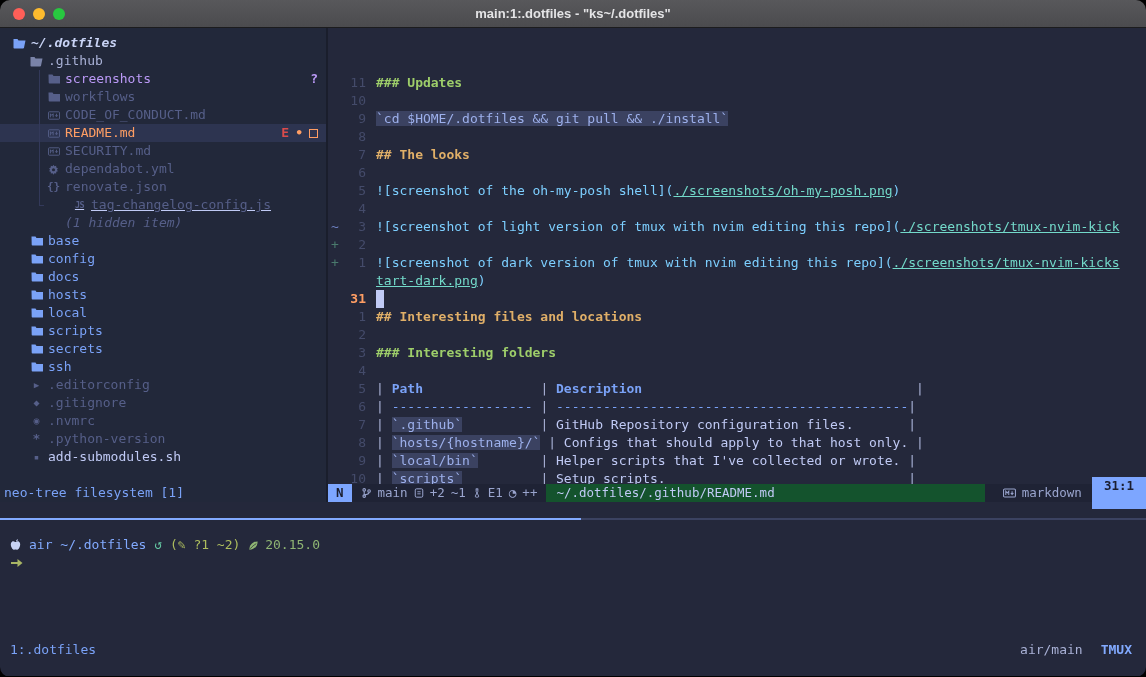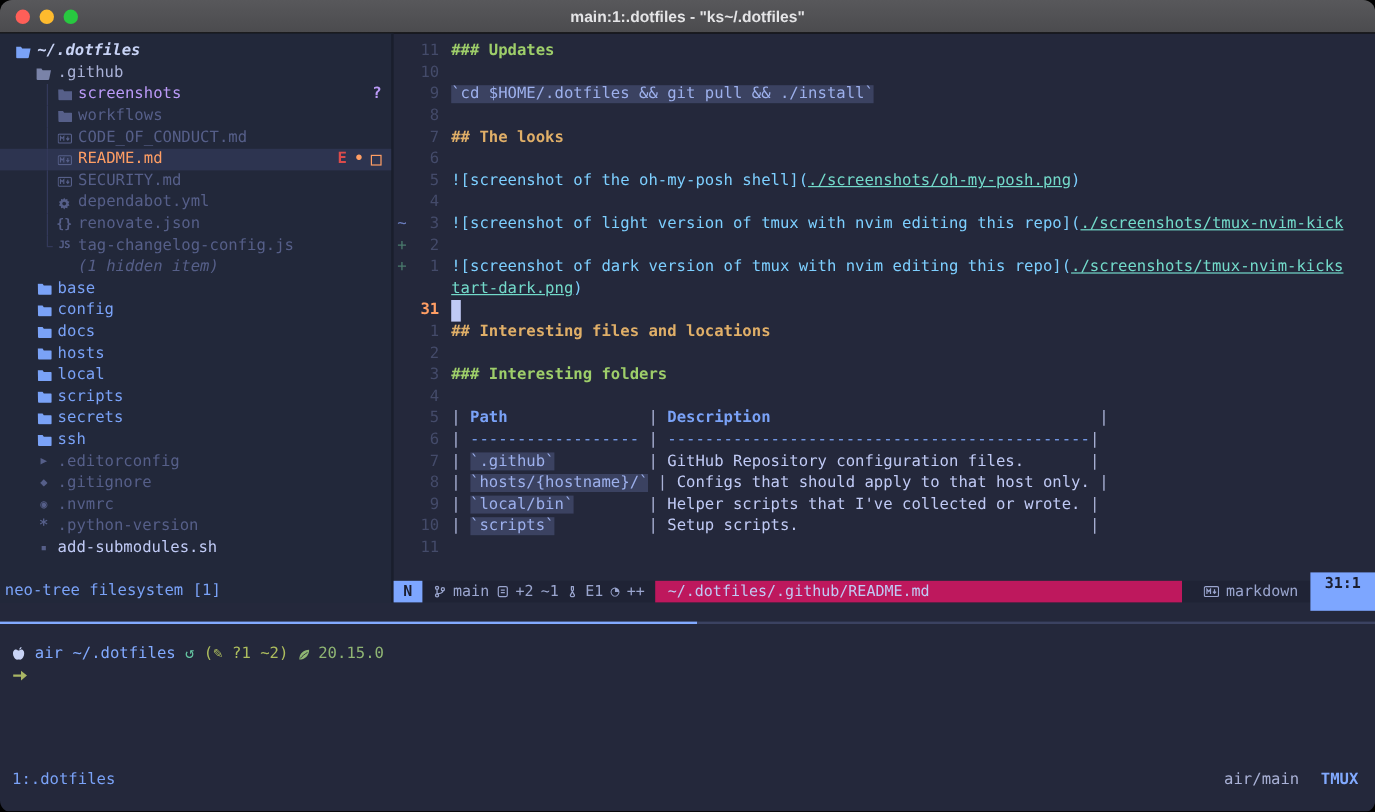--- a/index.html
+++ b/index.html
@@ -37,21 +37,21 @@
   .c-light{color:#c0caf5;}
   .c-hidden{color:#565f89;font-style:italic;}
   .ic-blue{color:#7aa2f7;}.ic-slate{color:#7a83a8;}.ic-dim{color:#565f89;}
   .badges{margin-left:auto;display:flex;gap:6px;align-items:center;}
   .b-red{color:#db4b4b;font-weight:bold;}
   .b-orange{color:#ff9e64;font-weight:bold;}
   .b-purple{color:#bb9af7;font-weight:bold;}
   .b-box{width:7px;height:7px;border:1.5px solid #ff9e64;display:inline-block;}
   .nt-status{height:18px;color:#7aa2f7;padding-left:4px;white-space:pre;}
   
-  .edcol{flex:1;display:flex;flex-direction:column;min-width:0;}
+  .edcol{flex:1;display:flex;flex-direction:column;min-width:0;margin-top:40px;}
   .editor{flex:1;padding-top:6px;overflow:hidden;}
   .ed-row{height:18px;display:flex;white-space:pre;}
   .sign{width:14px;text-align:center;flex:none;}
   .sg-ch{color:#6c7fc0;}.sg-add{color:#4a7a6d;}
   .num{width:24px;text-align:right;color:#444b6a;flex:none;}
   .num.cur{color:#ff9e64;font-weight:bold;}
   .txt{margin-left:10px;text-align:right;}
   .s-h2{color:#e0af68;font-weight:bold;}
   .s-h3{color:#9ece6a;font-weight:bold;}
   .s-code{color:#9db0ec;background:#3b4261;}
@@ -60,21 +60,21 @@
   .s-pipe{color:#a9b1d6;}
   .s-th{color:#7aa2f7;font-weight:bold;}
   .s-dash{color:#7aa2f7;}
   .s-tx{color:#c0caf5;}
   .s-cursor{background:#c0caf5;display:inline-block;width:8px;}
   
   .statusline{height:18px;display:flex;align-items:center;background:#1f2335;font-size:12.5px;color:#9aa5ce;}
   .mode{background:#7da6ff;color:#1b1e2f;font-weight:bold;padding:0 8px;height:18px;line-height:18px;}
   .sl-left{display:flex;gap:6px;padding:0 9px;align-items:center;white-space:pre;}
   .sl-ico{display:inline-flex;align-items:center;}
-  .sl-path{flex:1;background:#be185d;color:#c0caf5;padding:0 10px;height:18px;line-height:18px;
+  .sl-path{flex:1;background:#14532d;color:#c0caf5;padding:0 10px;height:18px;line-height:18px;
            margin-right:8px;white-space:pre;overflow:hidden;}
   .sl-ft{display:flex;gap:6px;align-items:center;padding:0 10px;white-space:pre;}
   .sl-pos{background:#7da6ff;color:#1b1e2f;font-weight:bold;padding:0 12px;height:32px;line-height:18px;}
   
   .cmdline{height:16px;}
   .divider{height:2px;display:flex;}
   .div-active{width:581px;background:#82aaff;}
   .div-rest{flex:1;background:#3b4261;}
   .term{padding:16px 0 0 10px;}
   .p-row{height:18px;display:flex;align-items:center;white-space:pre;}
@@ -184,21 +184,21 @@
                 </svg>
               </span>
               <span class="tlabel c-dim">dependabot.yml</span>
             </div>
             <div class="tree-row g-mid" style="padding-left: 46px;">
               <span class="ticon ic-dim">
                 <span style="font-size:11px;font-weight:bold;">{}</span>
               </span>
               <span class="tlabel c-dim">renovate.json</span>
             </div>
-            <div class="tree-row g-end" style="padding-left: 46px;">
+            <div class="tree-row g-end" style="padding-left: 72px; text-decoration: underline;">
               <span class="ticon ic-dim">
                 <span style="font-size:8.5px;font-weight:bold;letter-spacing:-0.5px;">JS</span>
               </span>
               <span class="tlabel c-dim">tag-changelog-config.js</span>
             </div>
             <div class="tree-row" style="padding-left: 46px;">
               <span class="ticon "></span>
               <span class="tlabel c-hidden">(1 hidden item)</span>
             </div>
             <div class="tree-row" style="padding-left: 29px;">

